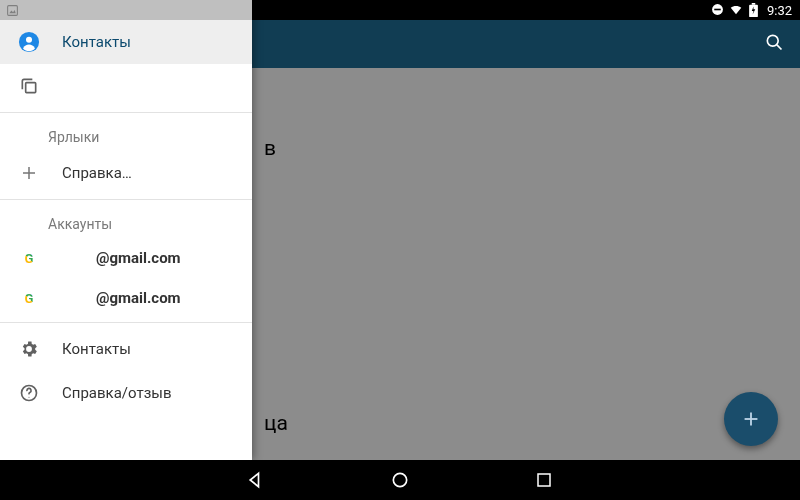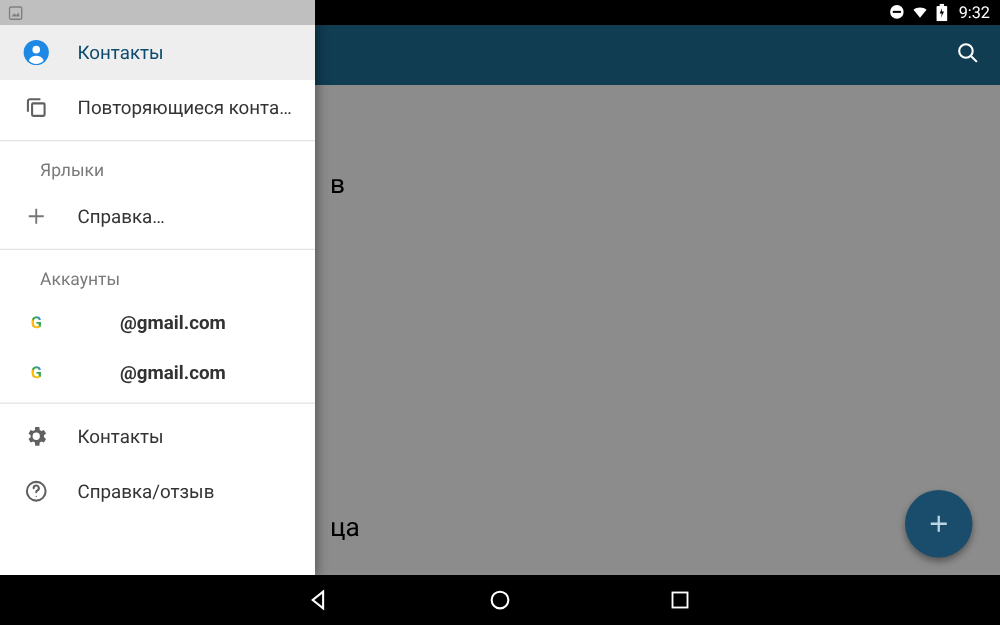--- a/index.html
+++ b/index.html
@@ -58,21 +58,21 @@
 .drawer-item {
   display: flex; align-items: center; height: 44px;
   padding: 0 18px; font-size: 15px; color: #333;
 }
 .drawer-item.selected { background: #eeeeee; color: #0c4a6e; }
 .drawer-item .di-icon { width: 22px; height: 22px; margin-right: 22px; display: flex; align-items: center; justify-content: center; flex-shrink: 0; }
 .drawer-item .di-label { white-space: nowrap; overflow: hidden; text-overflow: ellipsis; }
 .drawer-item .di-label-indent { margin-left: 44px; white-space: nowrap; overflow: hidden; text-overflow: ellipsis; font-weight: bold; }
 
 .drawer-section {
-  padding: 12px 32px 6px; font-size: 14px; color: #7a7a7a;
+  padding: 12px 32px 6px; font-size: 14px; color: #7a7a7a; margin-left: 16px;
 }
 .drawer-divider { height: 1px; background: #e2e2e2; margin: 4px 0; }
 
 .g-icon {
   width: 18px; height: 18px; border-radius: 50%; background: #fff;
   display: flex; align-items: center; justify-content: center;
   font-weight: bold; font-size: 13px;
   position: relative;
 }
 .g-icon span {
@@ -161,21 +161,20 @@
       <span class="di-label">Контакты</span>
     </div>
 
     <div class="drawer-item">
       <span class="di-icon">
         <svg width="20" height="20" viewBox="0 0 24 24" fill="none" stroke="#616161" stroke-width="2">
             <rect x="8" y="8" width="12" height="12" rx="1"></rect>
             <path d="M4 16V6a2 2 0 0 1 2-2h10"></path>
           </svg>
       </span>
-      <span class="di-label">Повторяющиеся конта…</span>
     </div>
 
     <div class="drawer-divider"></div>
     <div class="drawer-section">Ярлыки</div>
 
 
     <div class="drawer-item">
       <span class="di-icon">
         <svg width="18" height="18" viewBox="0 0 24 24" stroke="#757575" stroke-width="2">
             <line x1="12" y1="4" x2="12" y2="20"></line>

